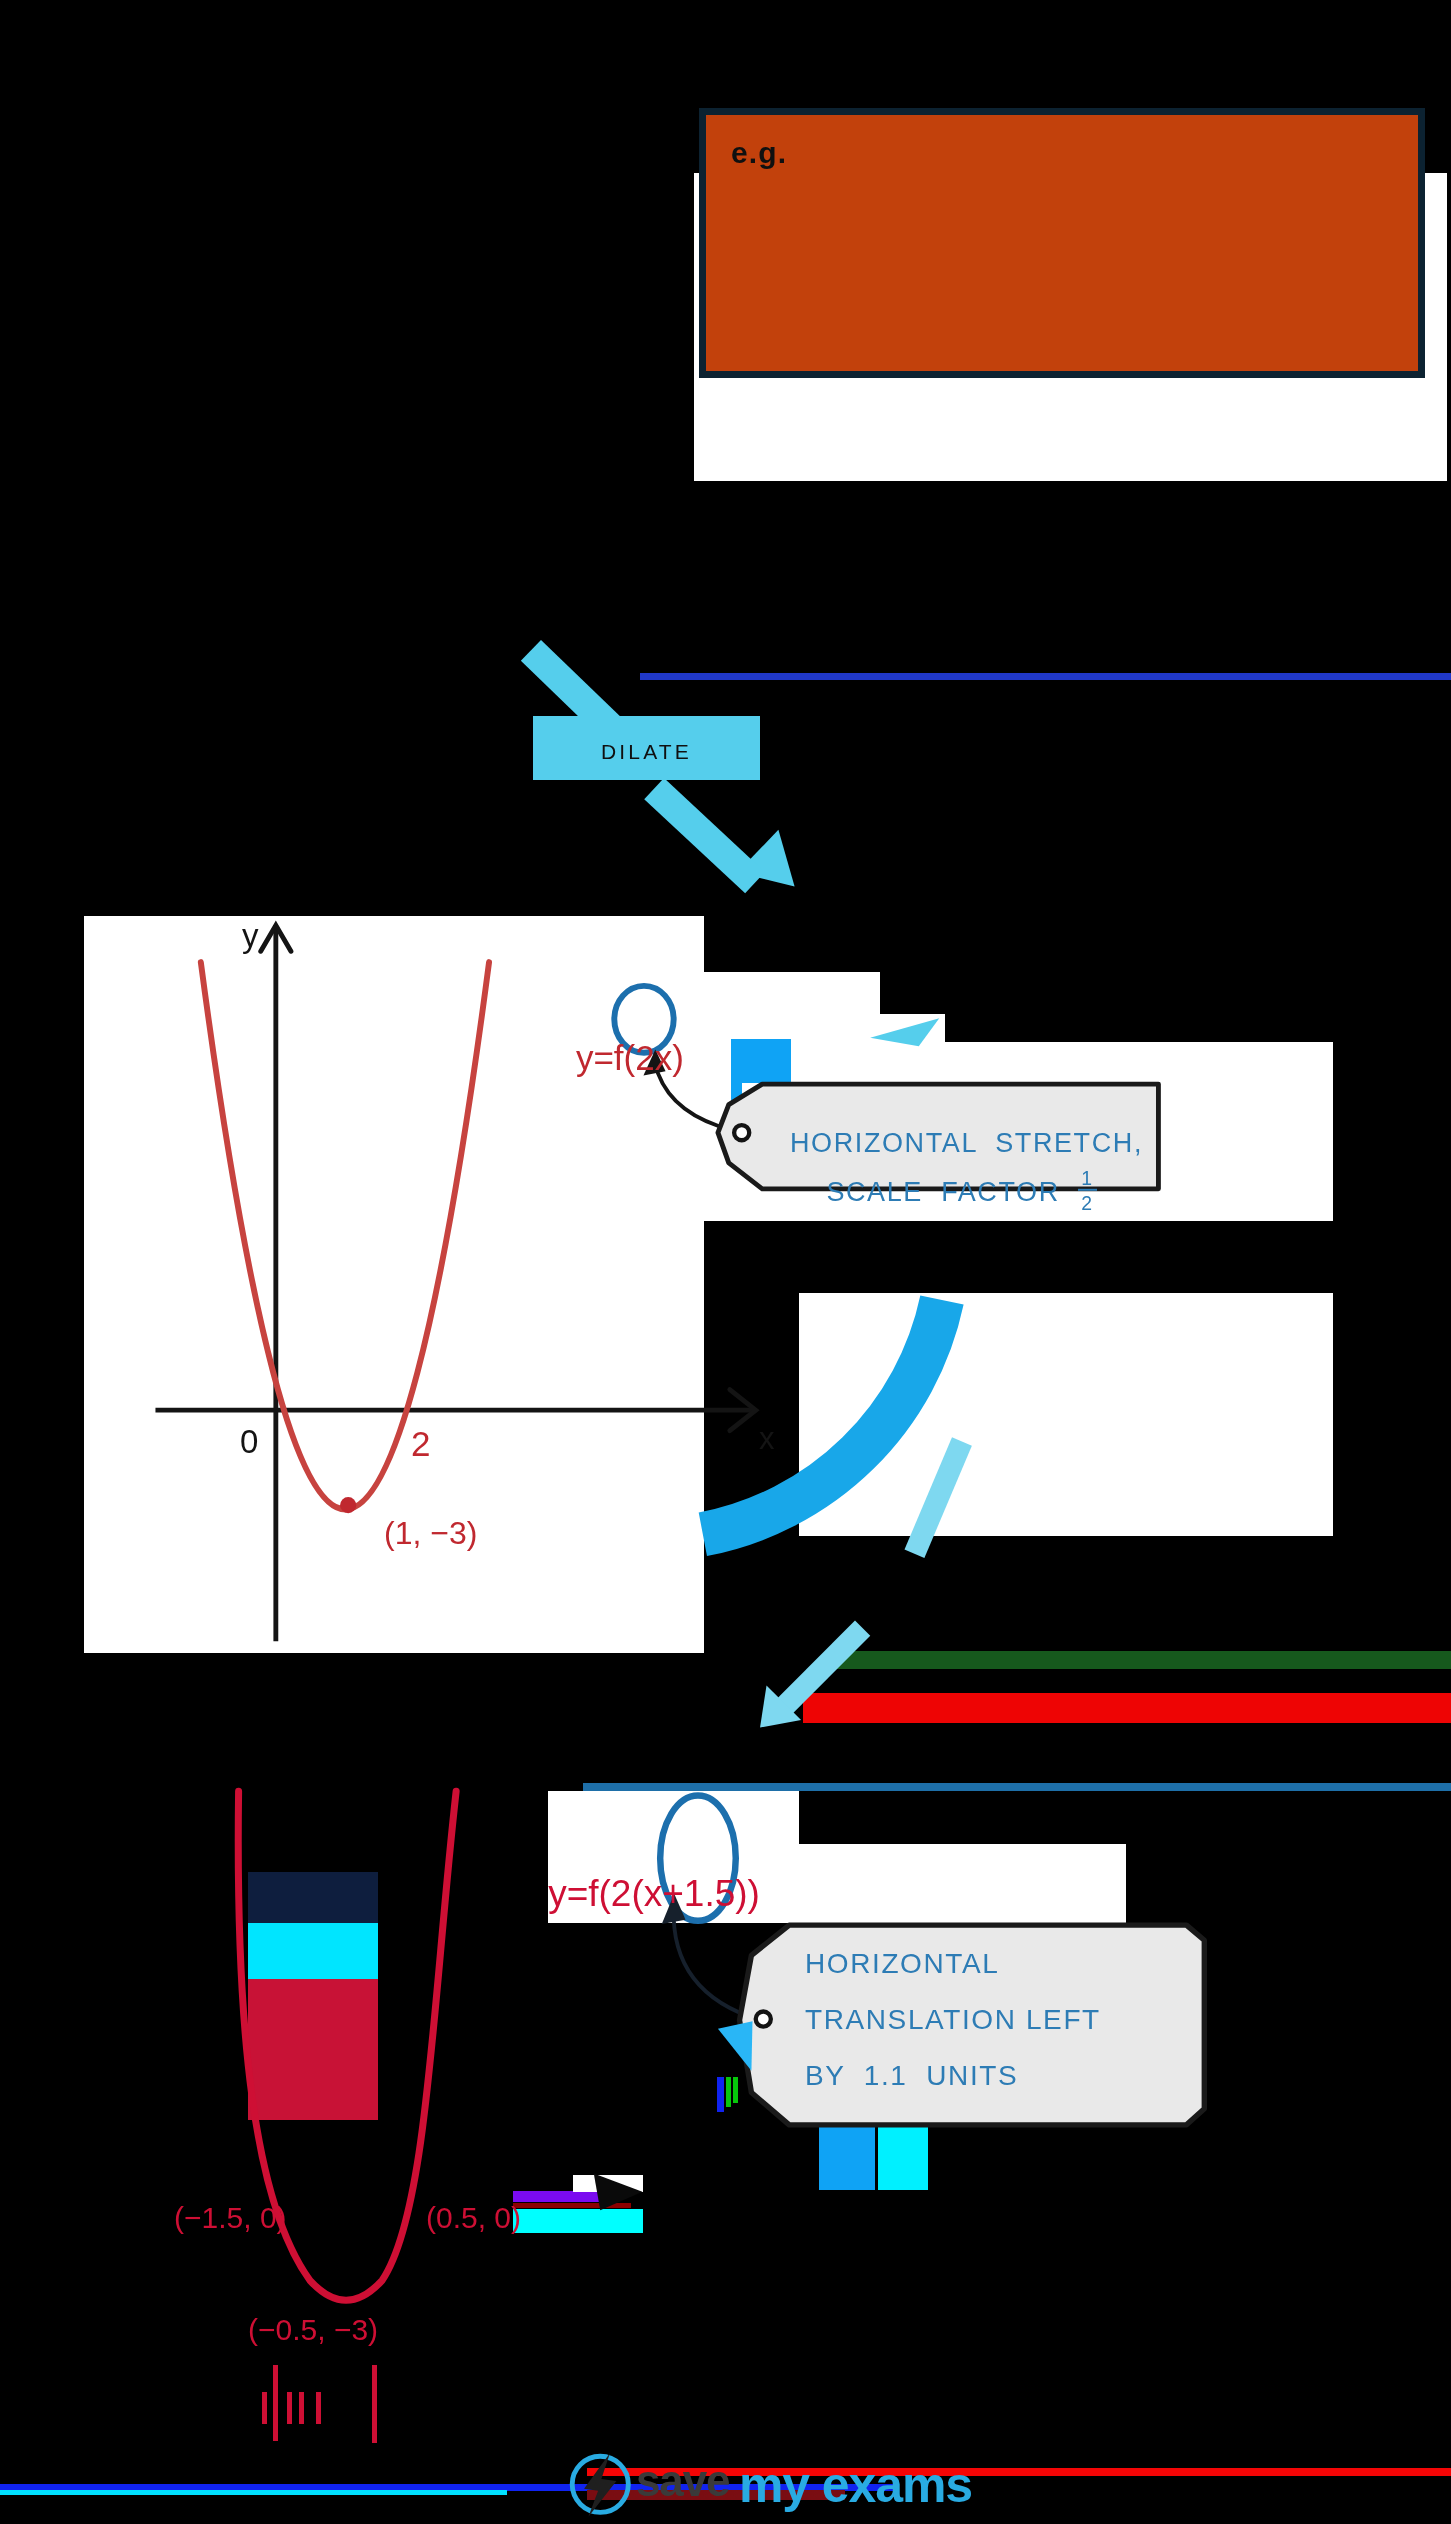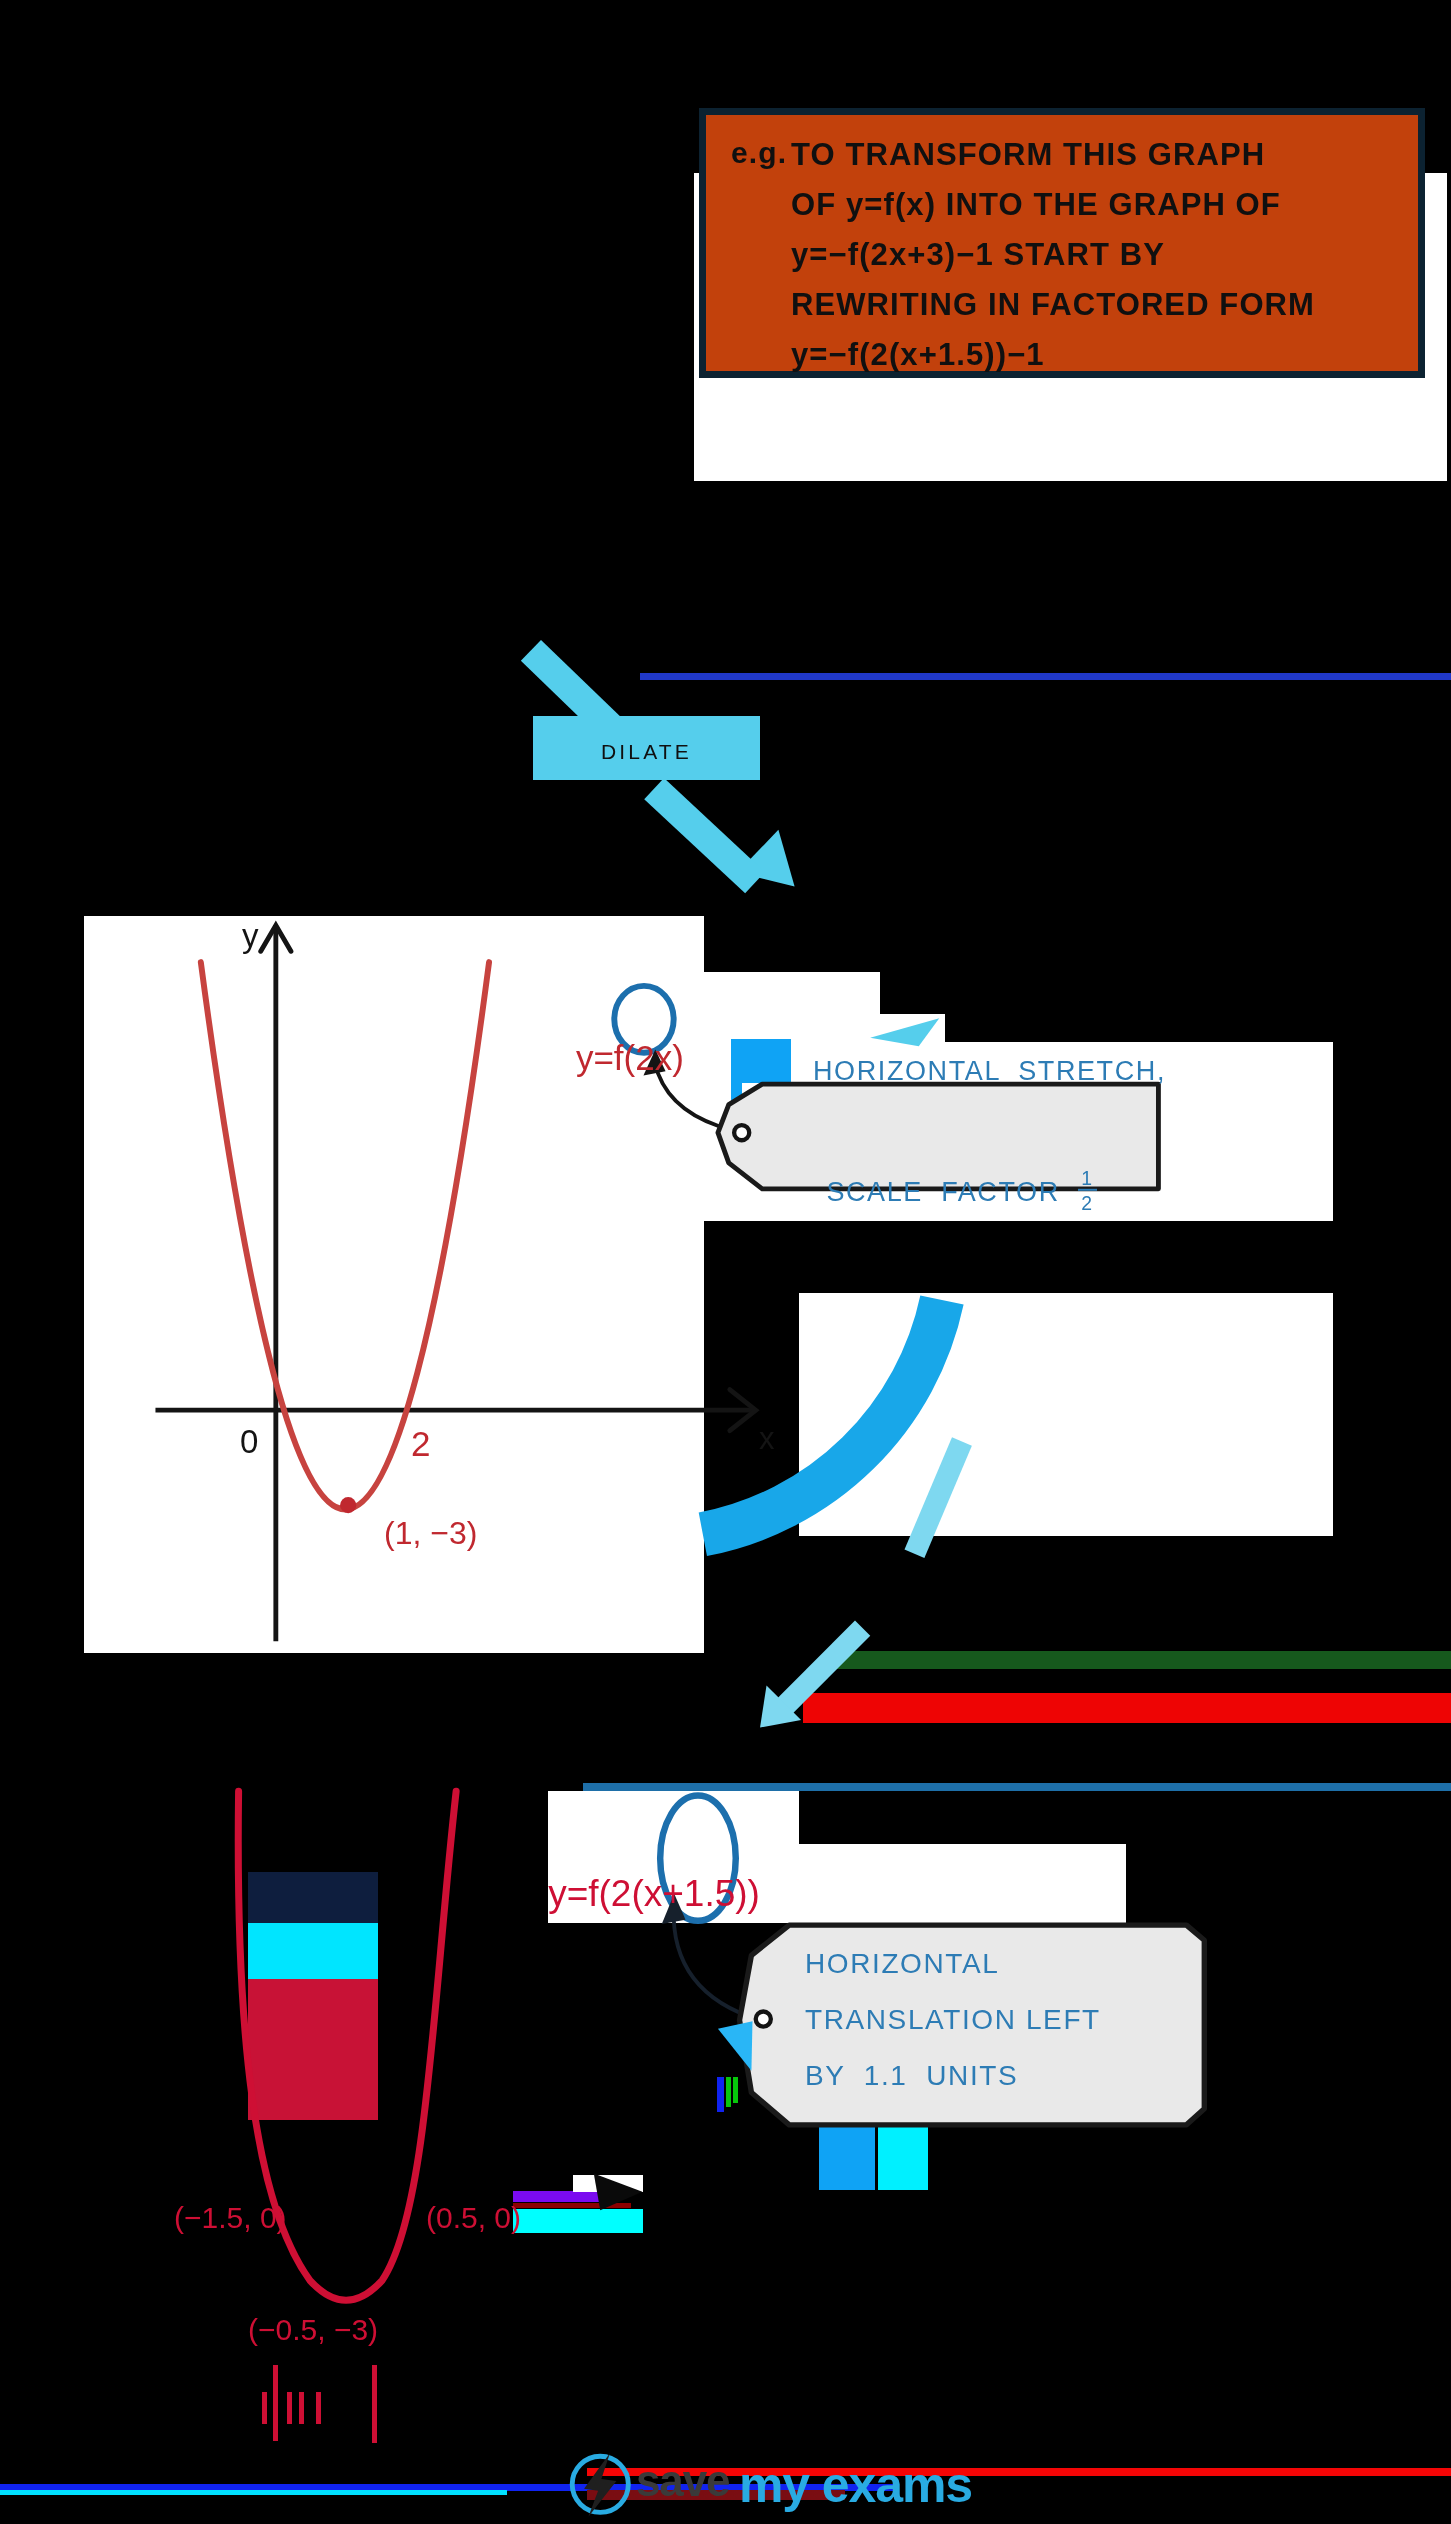--- a/index.html
+++ b/index.html
@@ -115,48 +115,41 @@
     <polygon points="1330,3758 1394,3744 1392,3836" fill="#29B6F6"></polygon>
 
     <g>
       <circle cx="1112" cy="4602" r="52" fill="none" stroke="#29ABE2" stroke-width="9"></circle>
       <polygon points="1130,4544 1082,4610 1108,4614 1090,4662 1142,4596 1114,4592" fill="#1F1F1F"></polygon>
     </g>
   </svg>
 
   <div class="box cyanbox" style="left:699px;top:108px;width:726px;height:270px;">
     <div class="abs hw" style="left:25px;top:20.5px;font-size:30px;color:#101010;">e.g.</div>
-    <div class="abs" style="left:85px;top:15px;">
-      <div class="hw" style="font-size:31px;color:#101010;line-height:50px;">TO TRANSFORM THIS GRAPH</div>
-      <div class="hw" style="font-size:31px;color:#101010;line-height:50px;">OF  y=f(x)  INTO THE GRAPH OF</div>
-      <div class="hw" style="font-size:31px;color:#101010;line-height:50px;">y=−f(2x+3)−1  START BY</div>
-      <div class="hw" style="font-size:31px;color:#101010;line-height:50px;">REWRITING IN FACTORED FORM</div>
-      <div class="hw" style="font-size:31px;color:#101010;line-height:50px;">y=−f(2(x+1.5))−1</div>
-    </div>
   </div>
 
 
   <div class="abs" style="left:541px;top:640px;width:111px;height:29px;background:#55CEEC;transform:rotate(44deg);transform-origin:0 0;z-index:2;"></div>
   <div class="abs" style="left:664px;top:778px;width:138px;height:29px;background:#55CEEC;transform:rotate(43deg);transform-origin:0 0;z-index:2;"></div>
   <div class="box cyanplain" style="left:533px;top:716px;width:227px;height:64px;display:flex;align-items:center;justify-content:center;">
     <span class="hw" style="font-size:21px;color:#101010;letter-spacing:3.2px;margin-top:8px;">DILATE</span>
   </div>
 
 
   <div class="txt" style="left:242px;top:917px;font-size:33px;color:#141414;">y</div>
   <div class="txt" style="left:759px;top:1421px;font-size:31px;color:#141414;">x</div>
   <div class="txt" style="left:240px;top:1423px;font-size:33px;color:#141414;">0</div>
   <div class="txt" style="left:411px;top:1424px;font-size:35px;color:#C0282F;">2</div>
   <div class="txt" style="left:384px;top:1515px;font-size:32px;color:#C0282F;">(1, −3)</div>
 
   <div class="txt" style="left:537px;top:998px;font-size:35px;color:#C0282F;">
     <span>y=f(</span><span>2x</span><span>)</span>
   </div>
 
-  <div class="txt tagtxt" style="left:790px;top:1056px;font-size:27px;margin-left:23px;">HORIZONTAL  STRETCH,</div>
+  <div class="txt tagtxt" style="left:790px;top:1128px;font-size:27px;">HORIZONTAL  STRETCH,</div>
   <div class="txt tagtxt" style="left:790px;top:1140px;font-size:27px;">
     <span>SCALE  FACTOR</span><span style="display:inline-block;width:18.4px;"></span><span class="frac" style="font-size:19.4px;transform:translateY(-3.2px);"><span class="num">1</span><span class="den">2</span></span>
   </div>
 
   <div class="txt" style="left:507px;top:1831px;font-size:37px;color:#CE0F34;">
     <span>y=f(2(x</span><span>+1.5</span><span>))</span>
   </div>
 
   <div class="txt" style="left:174px;top:2201px;font-size:30px;color:#CE0F34;">(−1.5, 0)</div>
   <div class="txt" style="left:426px;top:2201px;font-size:30px;color:#CE0F34;">(0.5, 0)</div>

